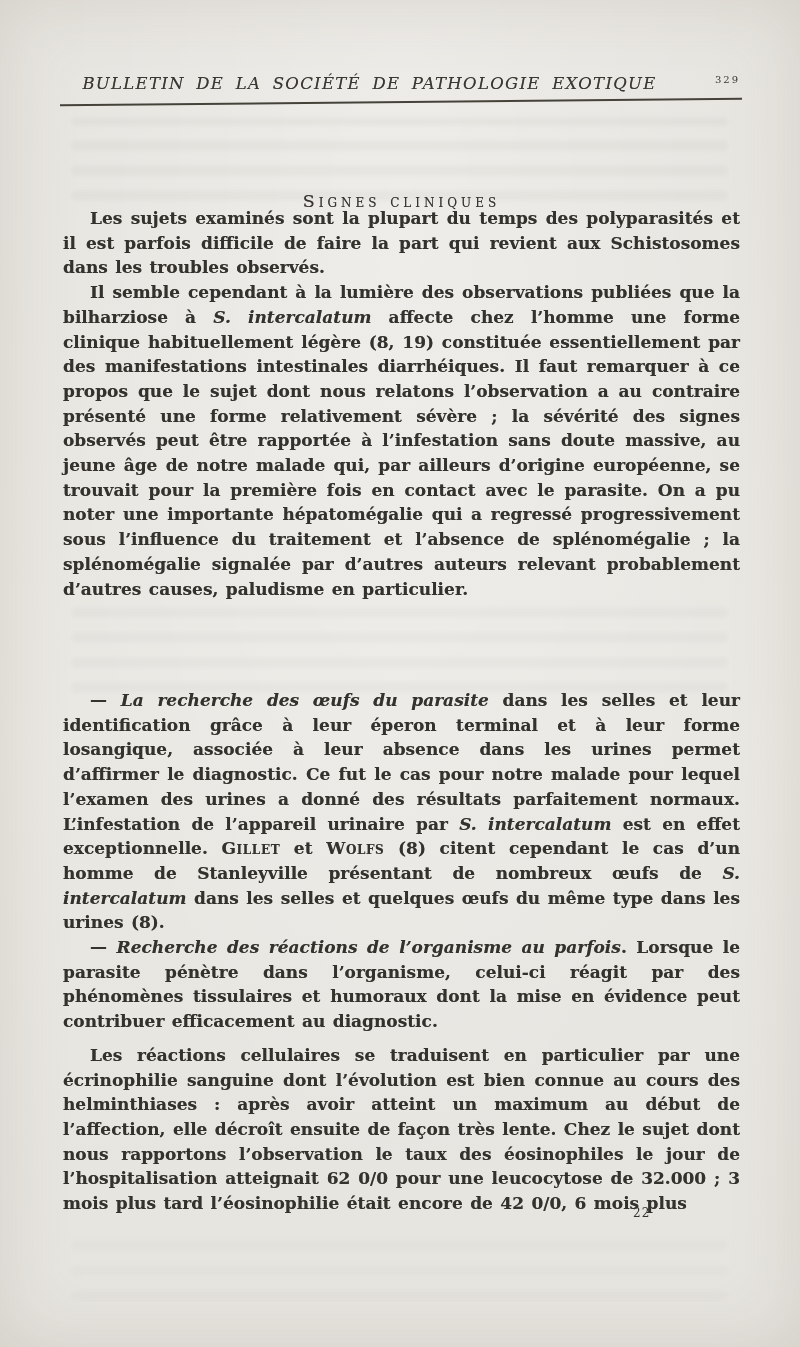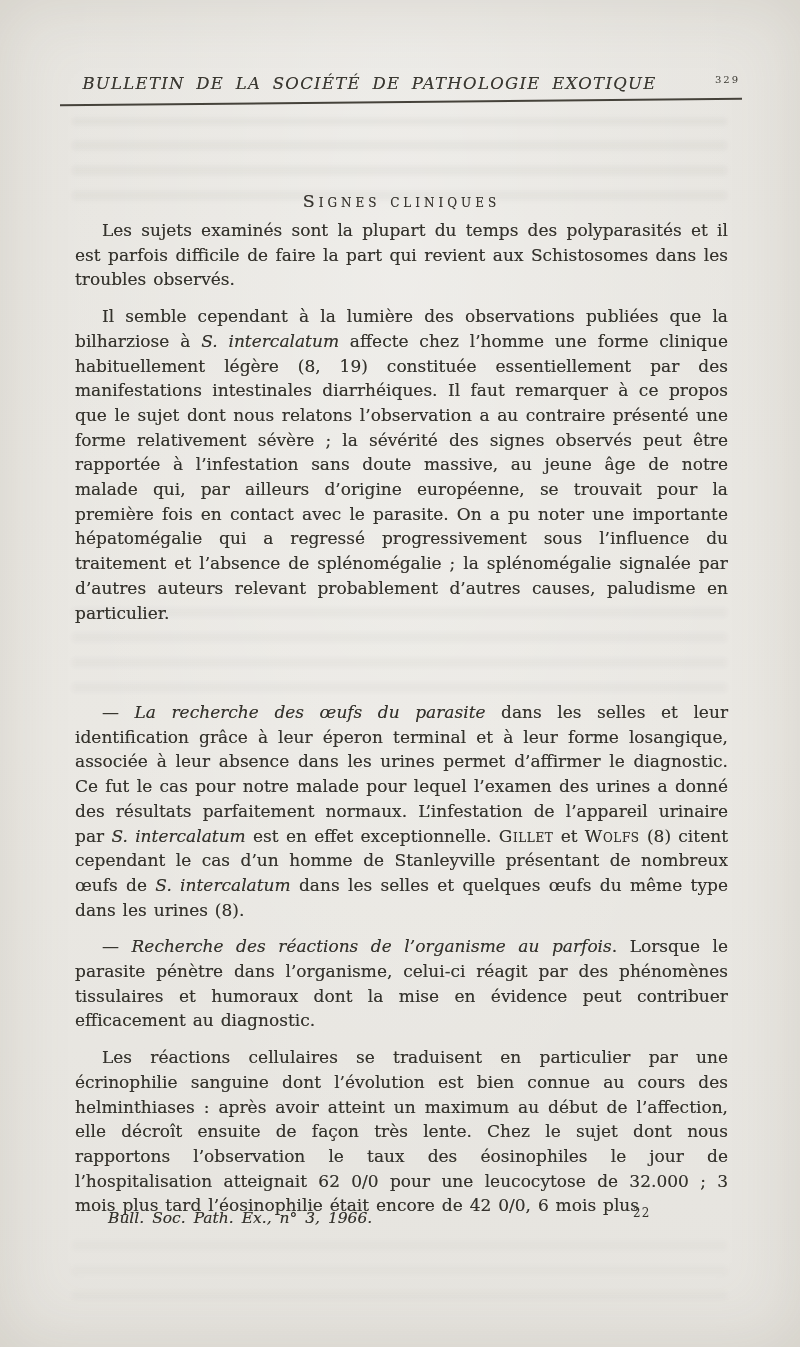--- a/index.html
+++ b/index.html
@@ -51,21 +51,21 @@
   .section-heading.h2{top:645px;}
 
   .body-block{
     position:absolute;left:63px;width:677px;
     font-size:17px;line-height:24.7px;word-spacing:1.5px;
     text-align:justify;
     text-shadow:0 0 .45px rgba(48,45,38,.5);
   }
   .body-block.b1{top:206px;}
   .body-block.b2{top:688px;}
-  .para{margin:12px;text-indent:27px;}
+  .para{margin:0;text-indent:27px;font-weight:bold;}
   .para.gap{margin-top:9px;}
   .it{font-style:italic;}
   .sc{font-variant:small-caps;letter-spacing:.6px;}
 
   .footer{
     position:absolute;left:63px;top:1209px;width:677px;height:24px;
     font-size:15.5px;
   }
   .footer .citation{
     position:absolute;left:45px;top:0;font-style:italic;word-spacing:3px;
@@ -96,17 +96,16 @@
       <p class="para"><span>Il semble cependant à la lumière des observations publiées que la bilharziose à </span><span class="it">S. intercalatum</span><span> affecte chez l’homme une forme clinique habituellement légère (8, 19) constituée essentiellement par des manifestations intestinales diarrhéiques. Il faut remarquer à ce propos que le sujet dont nous relatons l’observation a au contraire présenté une forme relativement sévère ; la sévérité des signes observés peut être rapportée à l’infestation sans doute massive, au jeune âge de notre malade qui, par ailleurs d’origine européenne, se trouvait pour la première fois en contact avec le parasite. On a pu noter une importante hépatomégalie qui a regressé progressivement sous l’influence du traitement et l’absence de splénomégalie ; la splénomégalie signalée par d’autres auteurs relevant probablement d’autres causes, paludisme en particulier.</span></p>
     </div>
 
   <div class="body-block b2">
       <p class="para"><span>— </span><span class="it">La recherche des œufs du parasite</span><span> dans les selles et leur identification grâce à leur éperon terminal et à leur forme losangique, associée à leur absence dans les urines permet d’affirmer le diagnostic. Ce fut le cas pour notre malade pour lequel l’examen des urines a donné des résultats parfaitement normaux. L’infestation de l’appareil urinaire par </span><span class="it">S. intercalatum</span><span> est en effet exceptionnelle. </span><span class="sc">Gillet</span><span> et </span><span class="sc">Wolfs</span><span> (8) citent cependant le cas d’un homme de Stanleyville présentant de nombreux œufs de </span><span class="it">S. intercalatum</span><span> dans les selles et quelques œufs du même type dans les urines (8).</span></p>
       <p class="para"><span>— </span><span class="it">Recherche des réactions de l’organisme au parfois</span><span>. Lorsque le parasite pénètre dans l’organisme, celui-ci réagit par des phénomènes tissulaires et humoraux dont la mise en évidence peut contribuer efficacement au diagnostic.</span></p>
       <p class="para gap"><span>Les réactions cellulaires se traduisent en particulier par une écrinophilie sanguine dont l’évolution est bien connue au cours des helminthiases : après avoir atteint un maximum au début de l’affection, elle décroît ensuite de façon très lente. Chez le sujet dont nous rapportons l’observation le taux des éosinophiles le jour de l’hospitalisation atteignait 62 0/0 pour une leucocytose de 32.000 ; 3 mois plus tard l’éosinophilie était encore de 42 0/0, 6 mois plus</span></p>
     </div>
 
   <div class="footer">
-    <span class="citation">Bull. Soc. Path. Ex., n° 3, 1966.</span>
     <span class="sheet">22</span>
   </div>
 
 </div>
 
 </body></html>

